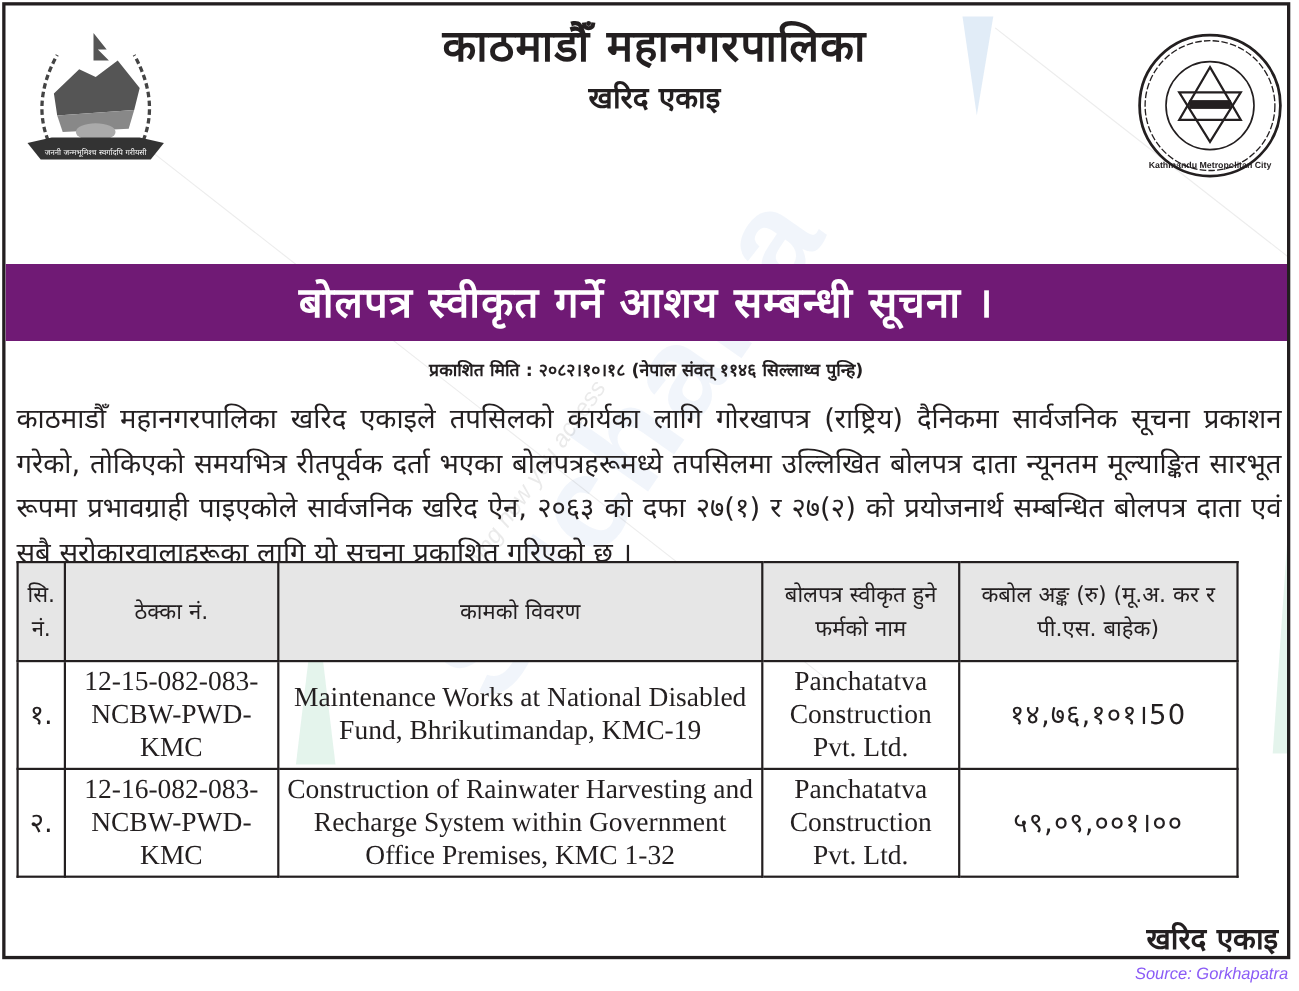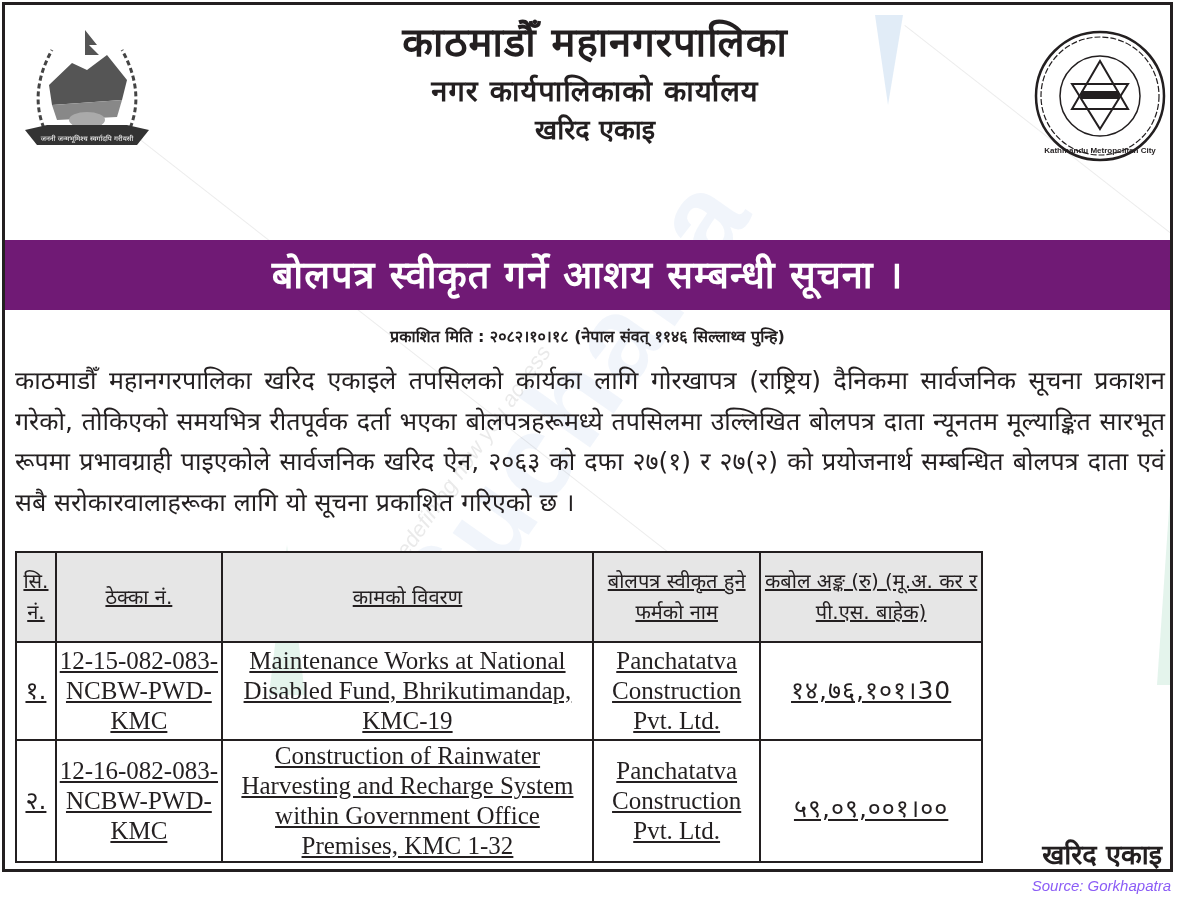--- a/index.html
+++ b/index.html
@@ -44,33 +44,32 @@
     position: absolute; left: 0; top: 316px; width: 100%; text-align: center;
     font-size: 16px; font-weight: bold; line-height: 32px;
   }
   .para {
     position: absolute; left: 10px; top: 356px; width: 1150px;
     font-size: 25px; line-height: 40.5px; text-align: justify; text-align-last: left;
   }
 
   
   table.bids {
-    position: absolute; left: 10px; top: 546px; width: 968px; border-collapse: collapse;
+    position: absolute; left: 10px; top: 505px; width: 1111px; border-collapse: collapse;
     font-family: "Liberation Serif", serif;
-    text-decoration: underline;
   }
   table.bids th, table.bids td { border: 2px solid #231f20; text-align: center; vertical-align: middle; padding: 0 2px; }
   table.bids th {
     background: #e6e6e6; font-family: "DejaVu Sans", sans-serif; font-weight: normal;
     font-size: 20px; line-height: 31px; height: 88px;
   }
   table.bids td { font-size: 25px; line-height: 30px; height: 96px; }
   td.sn { font-family: "DejaVu Sans", sans-serif; font-size: 20px; }
   td.amt { font-family: "DejaVu Sans", sans-serif; font-size: 21px; vertical-align: top; padding-top: 16px; letter-spacing: 1px; }
-  td.amt.mid { vertical-align: middle; padding-top: 16px; }
+  td.amt.mid { vertical-align: middle; padding-top: 0; }
 
   .signoff {
     position: absolute; right: 8px; top: 830px; font-size: 27px; font-weight: bold; line-height: 40px;
   }
   .source {
     position: absolute; right: 10px; top: 877px; font-family: "Liberation Sans", sans-serif;
     font-style: italic; font-size: 15px; color: #8b5cf6;
   }
 </style>
 </head>
@@ -102,21 +101,20 @@
     <polygon points="68,5 68,30 82,30 72,20 80,20" fill="#555"></polygon>
     <path d="M32 60 L55 38 L70 45 L90 30 L110 55 L105 75 L35 80 Z" fill="#555"></path>
     <path d="M35 80 L105 75 L100 92 L40 95 Z" fill="#888"></path>
     <ellipse cx="70" cy="95" rx="18" ry="8" fill="#aaa"></ellipse>
     <path d="M8 105 L30 100 L110 100 L132 105 L120 120 L20 120 Z" fill="#333"></path>
     <text x="70" y="116" font-size="7" fill="#fff" text-anchor="middle" font-family="DejaVu Sans, sans-serif">जननी जन्मभूमिश्च स्वर्गादपि गरीयसी</text>
   </svg>
 
   <div class="title-block">
     <div class="t1">काठमाडौँ महानगरपालिका</div>
-    <div class="t3">नगर कार्यपालिकाको कार्यालय</div>
     <div class="t4">खरिद एकाइ</div>
   </div>
 
   <svg class="emblem-right" viewBox="0 0 134 134">
     <circle cx="67" cy="67" r="64" fill="none" stroke="#231f20" stroke-width="2.5"></circle>
     <circle cx="67" cy="67" r="59" fill="none" stroke="#231f20" stroke-width="1.2" stroke-dasharray="6 2"></circle>
     <circle cx="67" cy="67" r="40" fill="none" stroke="#231f20" stroke-width="1.5"></circle>
     <polygon points="67,32 95,80 39,80" fill="none" stroke="#231f20" stroke-width="2"></polygon>
     <polygon points="67,100 95,55 39,55" fill="none" stroke="#231f20" stroke-width="2"></polygon>
     <rect x="48" y="62" width="38" height="8" fill="#231f20"></rect>
@@ -145,21 +143,21 @@
         <th>बोलपत्र स्वीकृत हुने फर्मको नाम</th>
         <th>कबोल अङ्क (रु) (मू.अ. कर र पी.एस. बाहेक)</th>
       </tr>
     </thead>
     <tbody>
       <tr>
         <td class="sn">१.</td>
         <td>12-15-082-083-NCBW-PWD-KMC</td>
         <td>Maintenance Works at National Disabled Fund, Bhrikutimandap, KMC-19</td>
         <td>Panchatatva Construction Pvt. Ltd.</td>
-        <td class="amt">१४,७६,१०१।30</td>
+        <td class="amt">१४,७६,१०१।50</td>
       </tr>
       <tr>
         <td class="sn">२.</td>
         <td>12-16-082-083-NCBW-PWD-KMC</td>
         <td>Construction of Rainwater Harvesting and Recharge System within Government Office Premises, KMC 1-32</td>
         <td>Panchatatva Construction Pvt. Ltd.</td>
         <td class="amt mid">५९,०९,००१।००</td>
       </tr>
     </tbody>
   </table>

